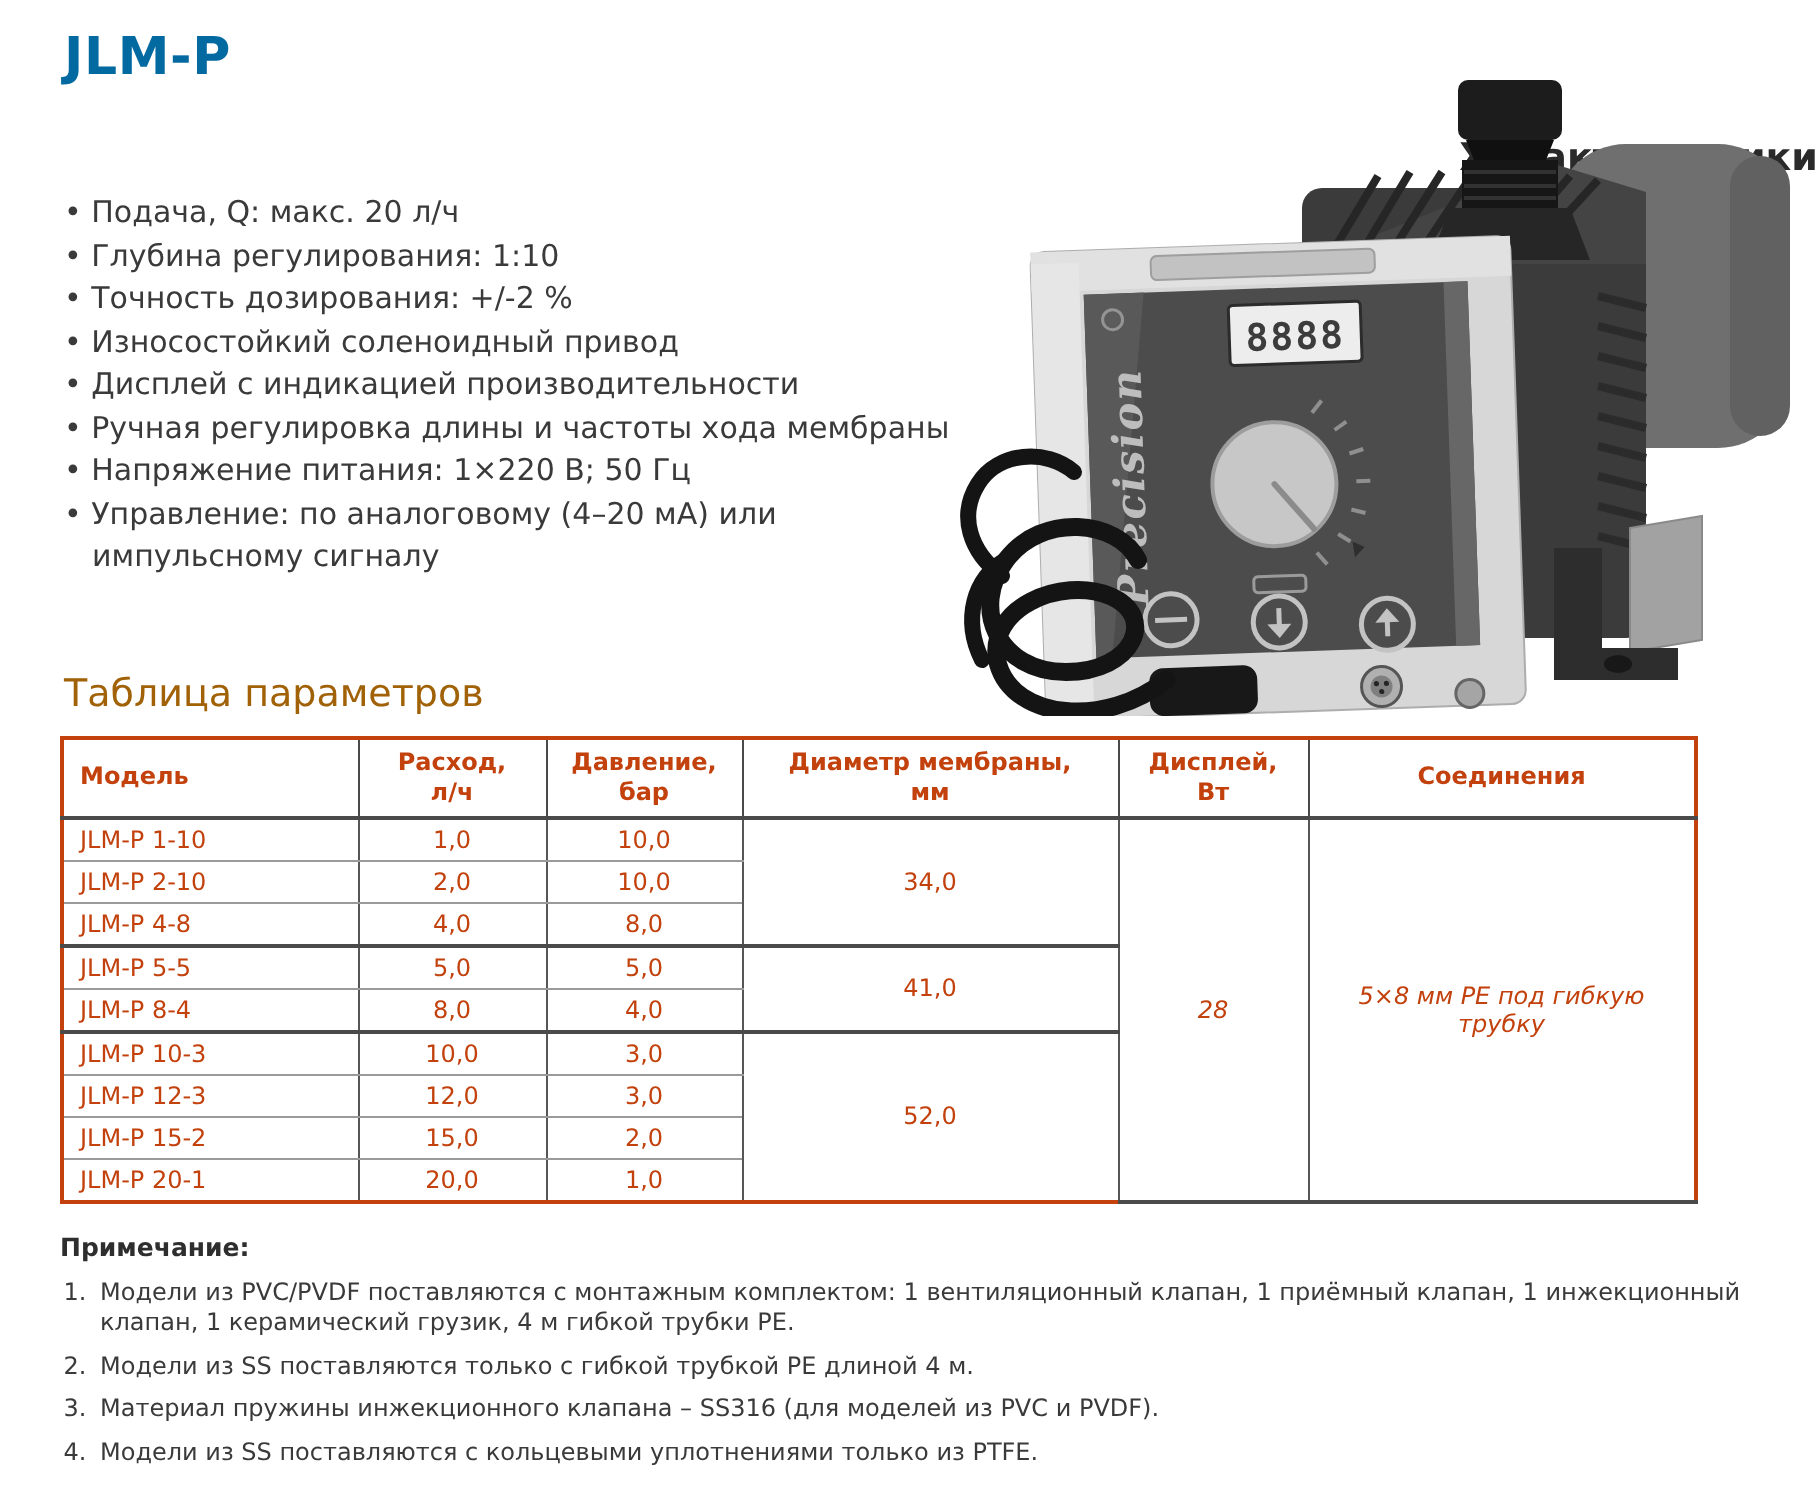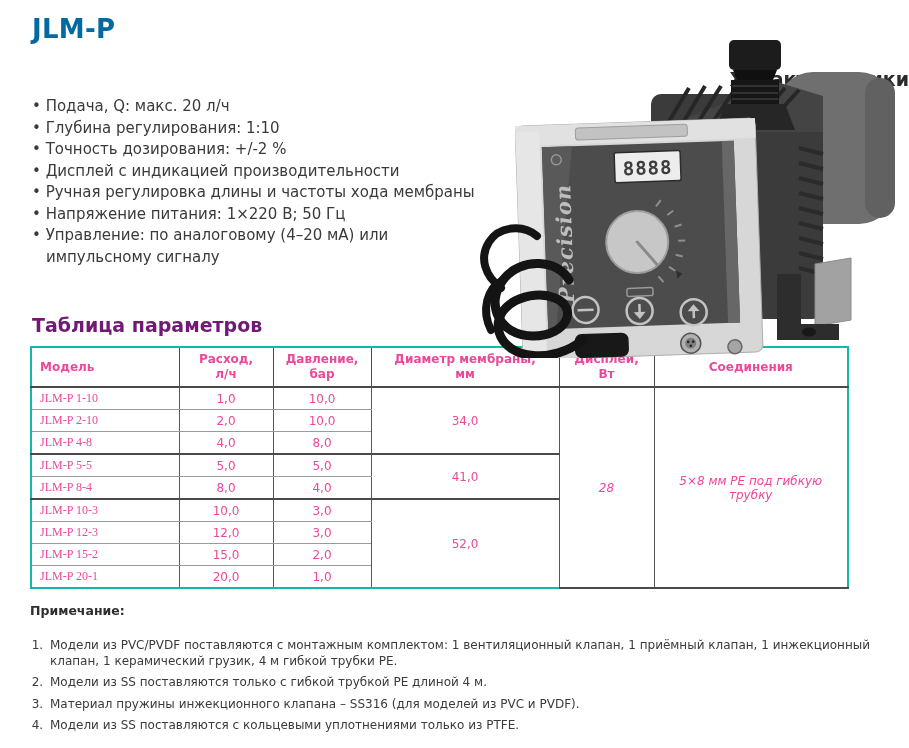--- a/index.html
+++ b/index.html
@@ -28,59 +28,60 @@
   .char-list li::before{content:"\2022\00a0";color:#3a3a3a;}
 
   
   .product-figure{
     position:absolute;left:479px;top:22px;width:428px;height:322px;margin:0;
   }
   .product-figure svg{display:block;}
 
   
   .params-section{margin:46px 0 0 30px;}
-  .params-heading{margin:0 0 10px 2px;font-size:19px;font-weight:bold;color:#701a75;}
+  .params-heading{margin:0 0 10px 2px;font-size:19px;font-weight:normal;color:#a16207;}
   table.param-table{
     border-collapse:collapse;width:817px;table-layout:fixed;
-    border:2px solid #14b8a6;font-size:12px;color:#ec4899;padding-left:34px;
+    border:2px solid #c2410c;font-size:12px;color:#c2410c;padding-left:34px;
   }
   .param-table th{
     border:1px solid #4a4a4a;border-bottom:2px solid #4a4a4a;
     font-weight:bold;font-size:12px;line-height:15px;
     padding:4px 4px;text-align:center;white-space:pre-line;vertical-align:middle;
   }
   .param-table th.col-model{text-align:left;padding-left:8px;}
   .param-table td{
     border-left:1px solid #565656;border-right:1px solid #565656;
     border-top:1px solid #9a9a9a;border-bottom:1px solid #9a9a9a;
     padding:3px 6px;height:14px;text-align:center;vertical-align:middle;
   }
-  .param-table td.cell-model{text-align:left;padding-left:8px;font-family:Liberation Serif, serif;}
+  .param-table td.cell-model{text-align:left;padding-left:8px;}
   .param-table tr.group-start td{border-top:2px solid #4a4a4a;}
   .param-table td.span-cell{border-top:2px solid #4a4a4a;border-bottom:2px solid #4a4a4a;font-style:italic;}
 
   
   .notes-section{margin:14px 0 0 30px;width:874px;font-size:12px;color:#3a3a3a;}
-  .notes-heading{font-weight:bold;font-size:12.5px;margin-bottom:20px;color:#2e2e2e;}
+  .notes-heading{font-weight:bold;font-size:12.5px;margin-bottom:8px;color:#2e2e2e;}
   .notes-list{margin:0;padding:0 0 0 17px;list-style:decimal outside;}
   .notes-list li{padding-left:3px;margin-bottom:6px;line-height:15.5px;}
 </style>
 </head>
 <body>
 
 <div class="page">
 
   <h1 class="page-title">JLM-P</h1>
 
   <section>
     <h2 class="section-heading">Характеристики</h2>
     <ul class="char-list">
       <li>Подача, Q: макс. 20 л/ч</li>
       <li>Глубина регулирования: 1:10</li>
       <li>Точность дозирования: +/-2 %</li>
+      <li>Износостойкий соленоидный привод</li>
       <li>Дисплей с индикацией производительности</li>
       <li>Ручная регулировка длины и частоты хода мембраны</li>
       <li>Напряжение питания: 1×220 В; 50 Гц</li>
       <li>Управление: по аналоговому (4–20 мА) или импульсному сигналу</li>
     </ul>
   </section>
 
   <figure class="product-figure">
     <svg viewBox="0 0 428 322" width="428" height="322">
 

